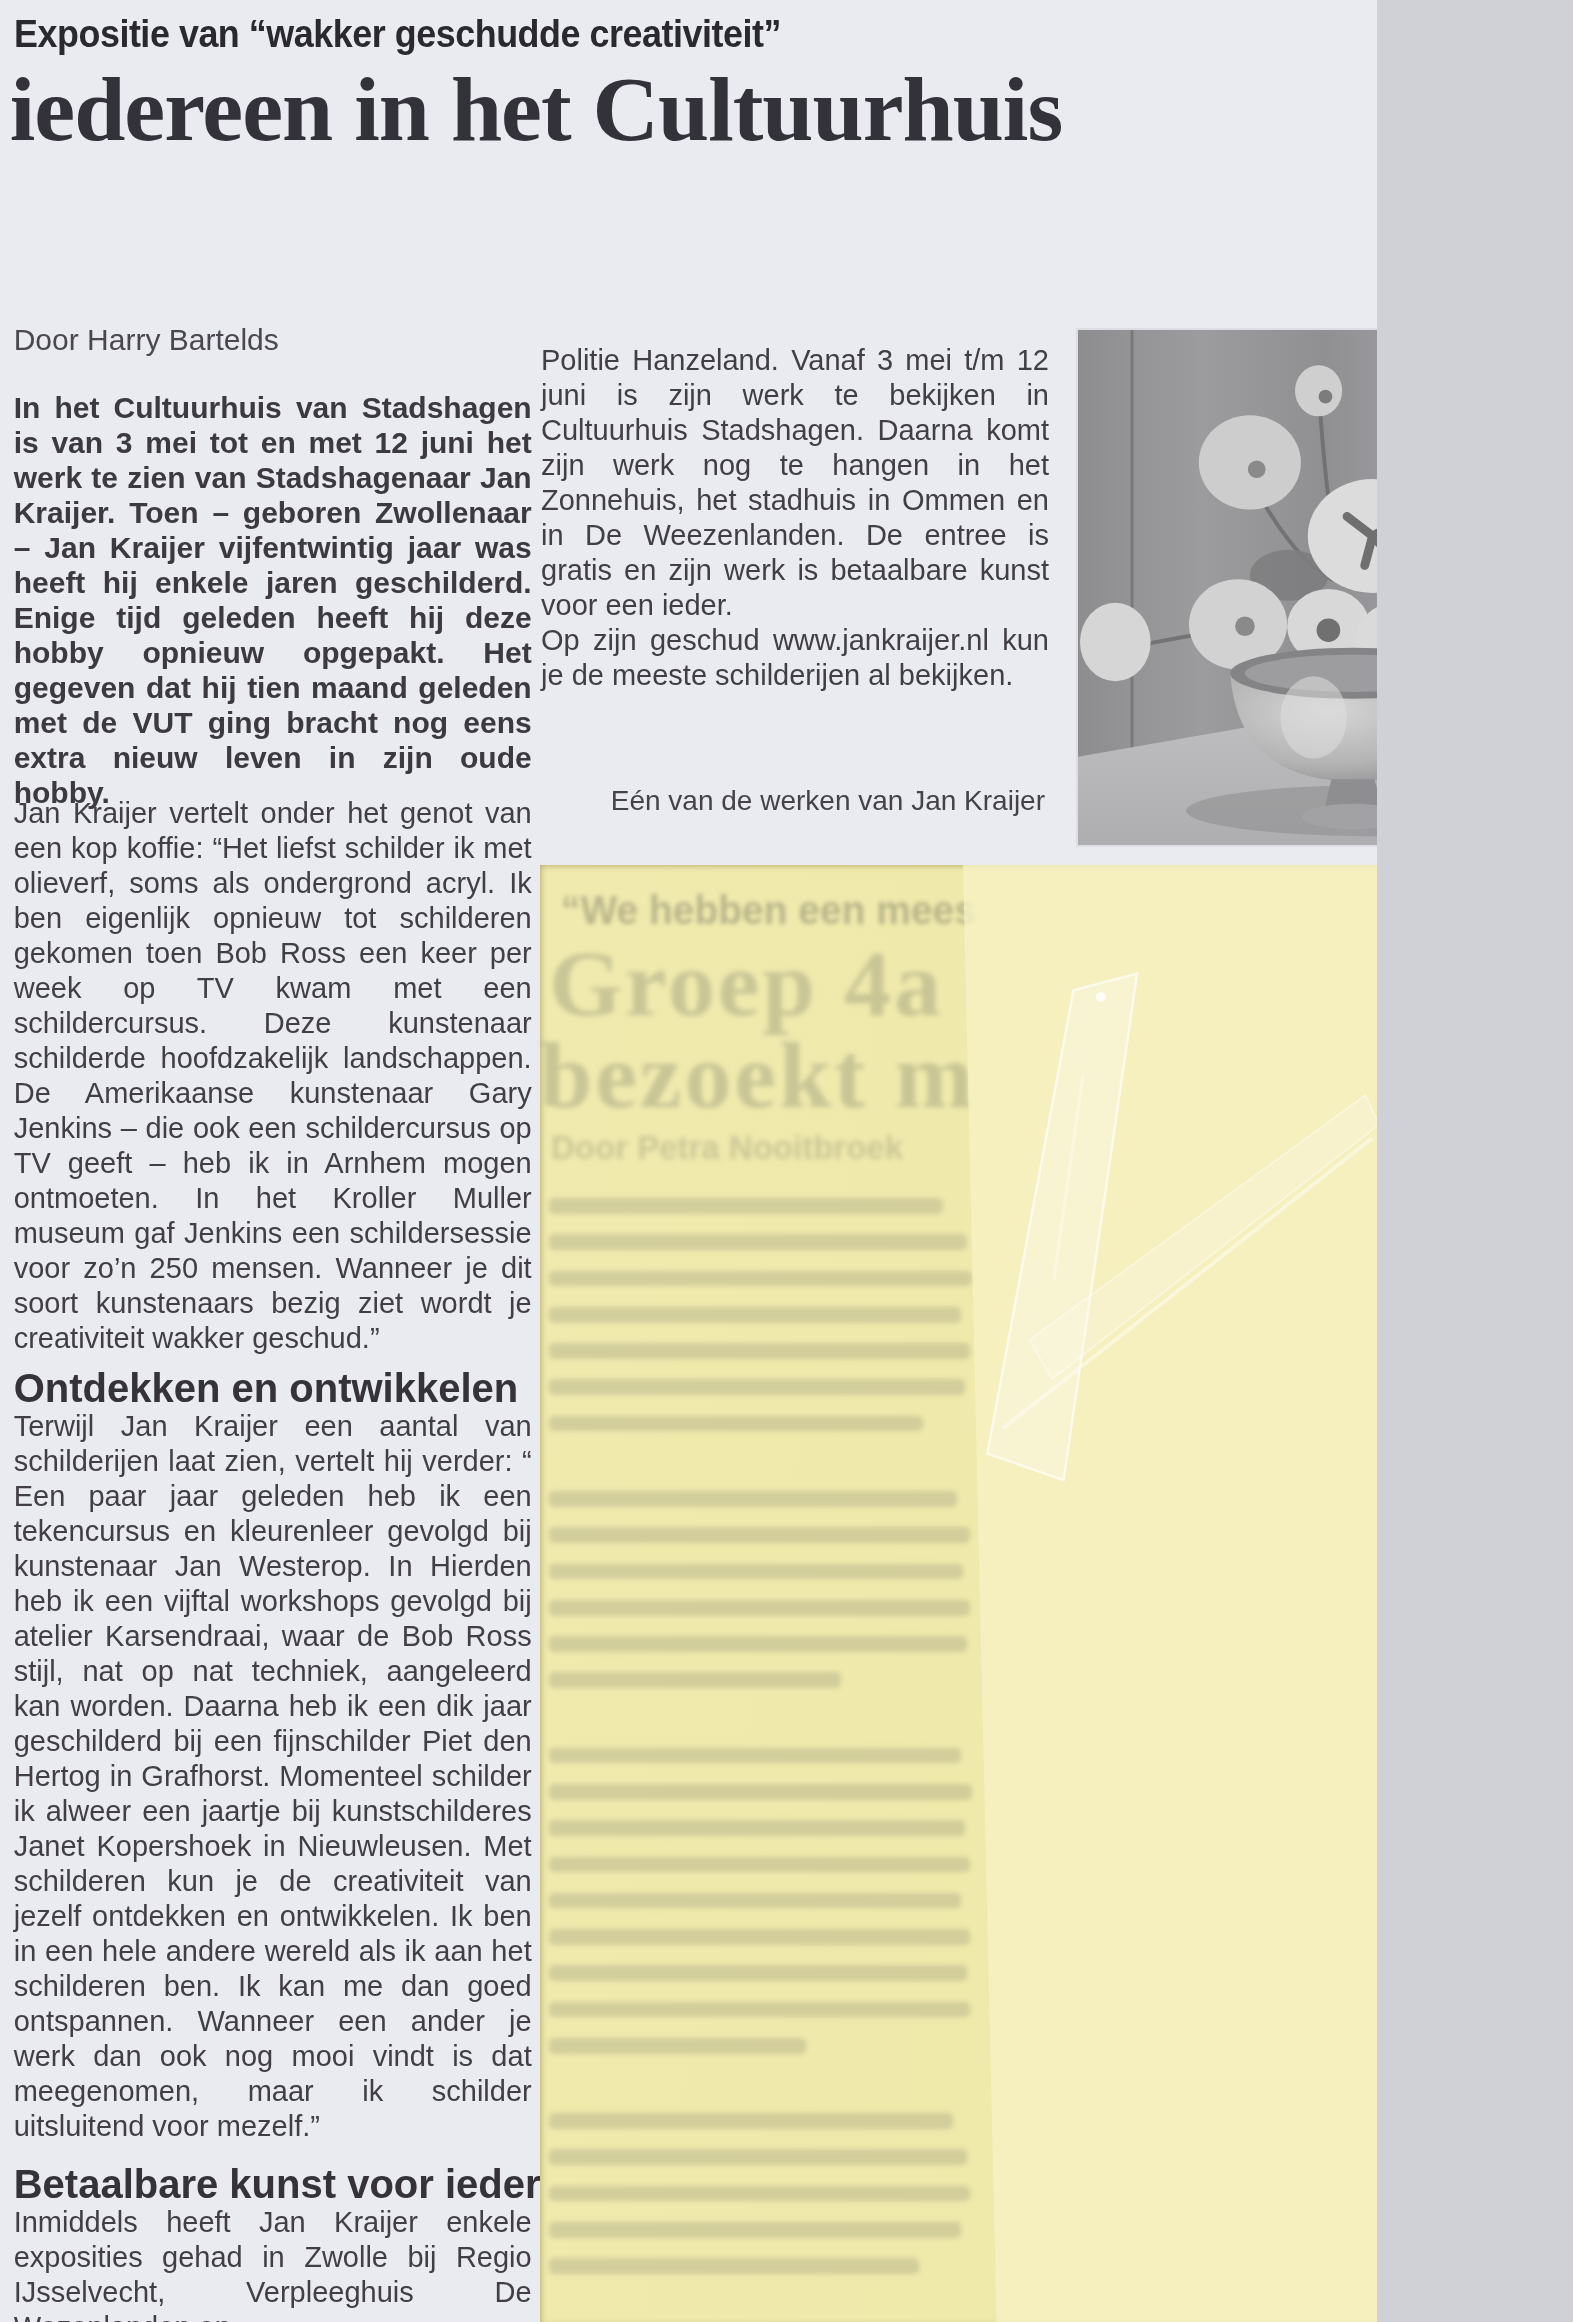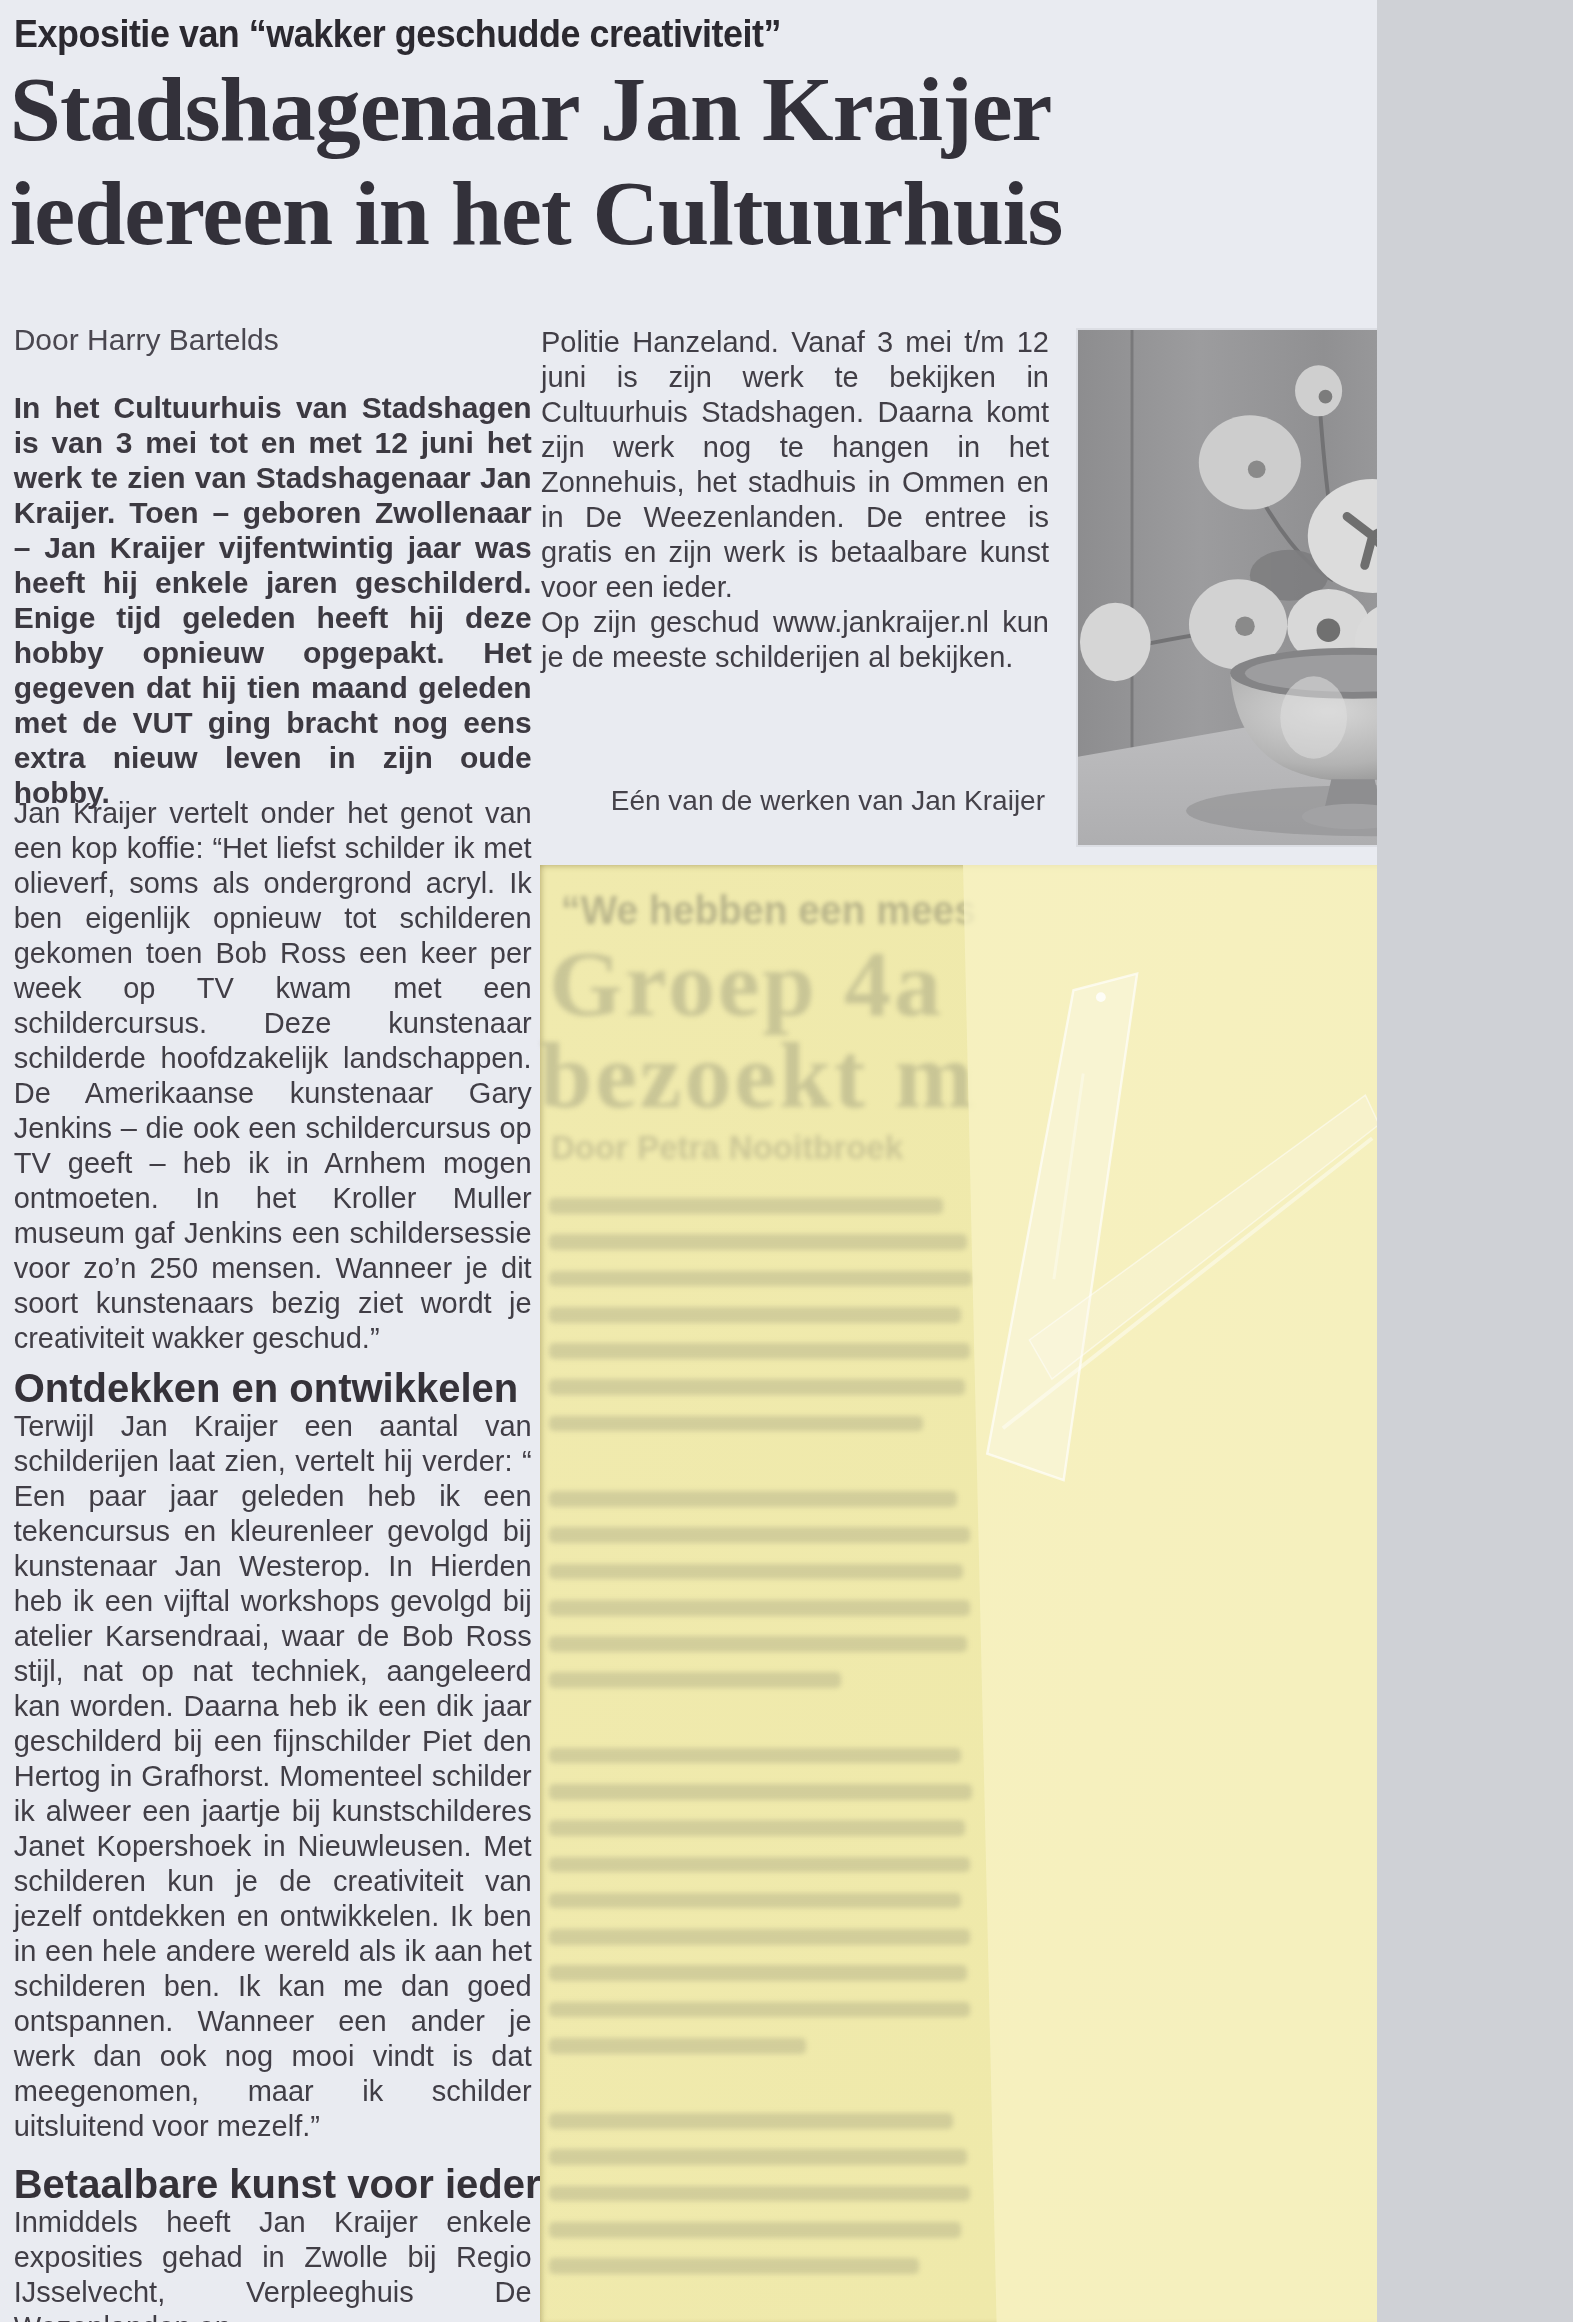--- a/index.html
+++ b/index.html
@@ -12,21 +12,21 @@
   .headline{position:absolute;left:9.8px;top:57px;font-family:"Liberation Serif",serif;
             font-weight:bold;font-size:92px;line-height:104px;color:#33313a;letter-spacing:-1px;}
   .byline{position:absolute;left:13.7px;top:323px;font-size:30px;color:#4a4750;}
 
   
   .blk{position:absolute;color:#413e46;font-size:29px;line-height:35px;text-align:justify;}
   .blk p{margin:0;}
   .intro{font-weight:bold;font-size:30px;color:#3c3941;}
   .subhead{position:absolute;font-size:40px;font-weight:bold;color:#353239;}
   .col-left{left:13.7px;width:518px;}
-  .col-mid{left:541px;width:508px;}
+  .col-mid{left:541px;width:508px;margin-top:18px;}
 
   .caption{position:absolute;left:541px;top:782px;width:504px;text-align:right;
            font-size:28px;line-height:37px;color:#45424a;}
 
   
   .photo-wrap{position:absolute;left:1076px;top:328px;width:495px;height:519px;
               background:#9a9a9c;border:2.9px solid #dcdee4;box-sizing:border-box;}
   .photo-wrap svg{display:block;width:100%;height:100%;}
 
   
@@ -58,21 +58,20 @@
   
   .tape-svg{position:absolute;left:936px;top:956px;width:461px;height:529px;pointer-events:none;}
 </style>
 </head>
 <body>
 
 <div class="page">
 
   <div class="kicker">Expositie van “wakker geschudde creativiteit”</div>
   <div class="headline">
-    <div>Stadshagenaar Jan Kraijer</div>
     <div>iedereen in het Cultuurhuis</div>
   </div>
   <div class="byline">Door Harry Bartelds</div>
 
   <div class="blk col-left intro" style="top:390px;">In het Cultuurhuis van Stadshagen is van 3 mei tot en met 12 juni het werk te zien van Stadshagenaar Jan Kraijer. Toen – geboren Zwollenaar – Jan Kraijer vijfentwintig jaar was heeft hij enkele jaren geschilderd. Enige tijd geleden heeft hij deze hobby opnieuw opgepakt. Het gegeven dat hij tien maand geleden met de VUT ging bracht nog eens extra nieuw leven in zijn oude hobby.</div>
   <div class="blk col-left" style="top:796px;">Jan Kraijer vertelt onder het genot van een kop koffie: “Het liefst schilder ik met olieverf, soms als ondergrond acryl. Ik ben eigenlijk opnieuw tot schilderen gekomen toen Bob Ross een keer per week op TV kwam met een schildercursus. Deze kunstenaar schilderde hoofdzakelijk landschappen. De Amerikaanse kunstenaar Gary Jenkins – die ook een schildercursus op TV geeft – heb ik in Arnhem mogen ontmoeten. In het Kroller Muller museum gaf Jenkins een schildersessie voor zo’n 250 mensen. Wanneer je dit soort kunstenaars bezig ziet wordt je creativiteit wakker geschud.”</div>
   <div class="subhead" style="left:13.7px;top:1366px;">Ontdekken en ontwikkelen</div>
   <div class="blk col-left" style="top:1409px;">Terwijl Jan Kraijer een aantal van schilderijen laat zien, vertelt hij verder: “ Een paar jaar geleden heb ik een tekencursus en kleurenleer gevolgd bij kunstenaar Jan Westerop. In Hierden heb ik een vijftal workshops gevolgd bij atelier Karsendraai, waar de Bob Ross stijl, nat op nat techniek, aangeleerd kan worden. Daarna heb ik een dik jaar geschilderd bij een fijnschilder Piet den Hertog in Grafhorst. Momenteel schilder ik alweer een jaartje bij kunstschilderes Janet Kopershoek in Nieuwleusen. Met schilderen kun je de creativiteit van jezelf ontdekken en ontwikkelen. Ik ben in een hele andere wereld als ik aan het schilderen ben. Ik kan me dan goed ontspannen. Wanneer een ander je werk dan ook nog mooi vindt is dat meegenomen, maar ik schilder uitsluitend voor mezelf.”</div>
   <div class="subhead" style="left:13.7px;top:2162px;">Betaalbare kunst voor iedereen</div>
   <div class="blk col-left" style="top:2205px;">Inmiddels heeft Jan Kraijer enkele exposities gehad in Zwolle bij Regio IJsselvecht, Verpleeghuis De Wezenlanden en</div>

